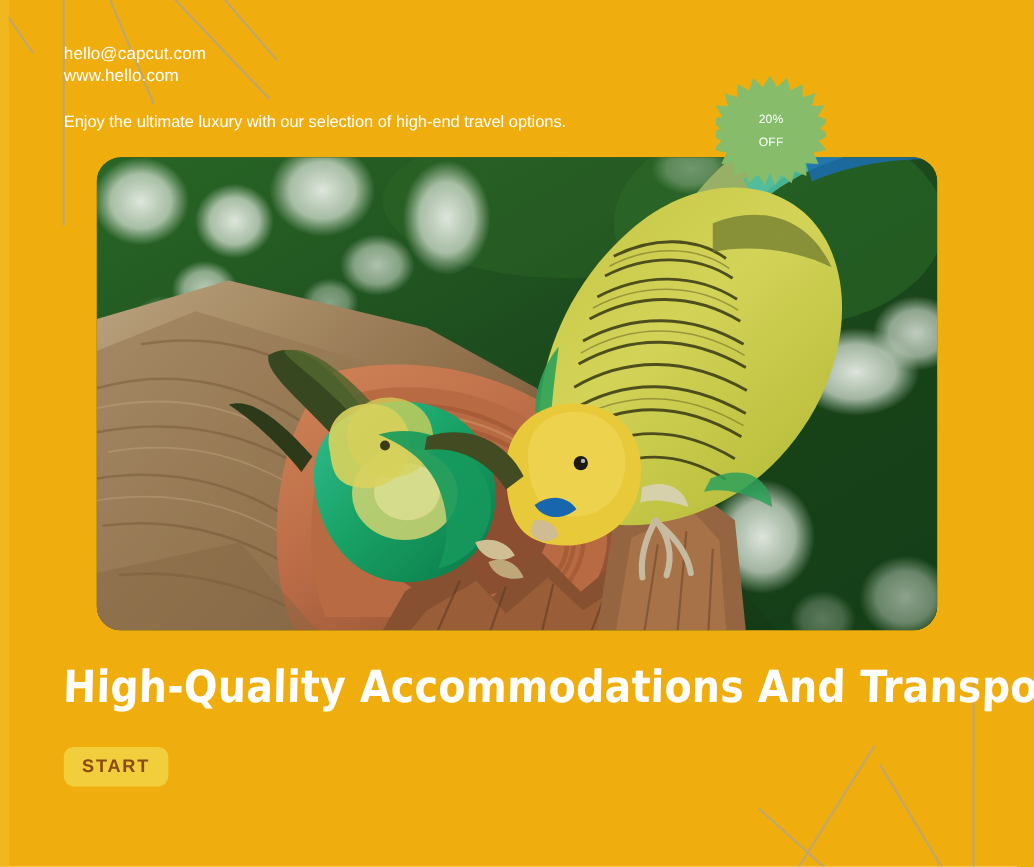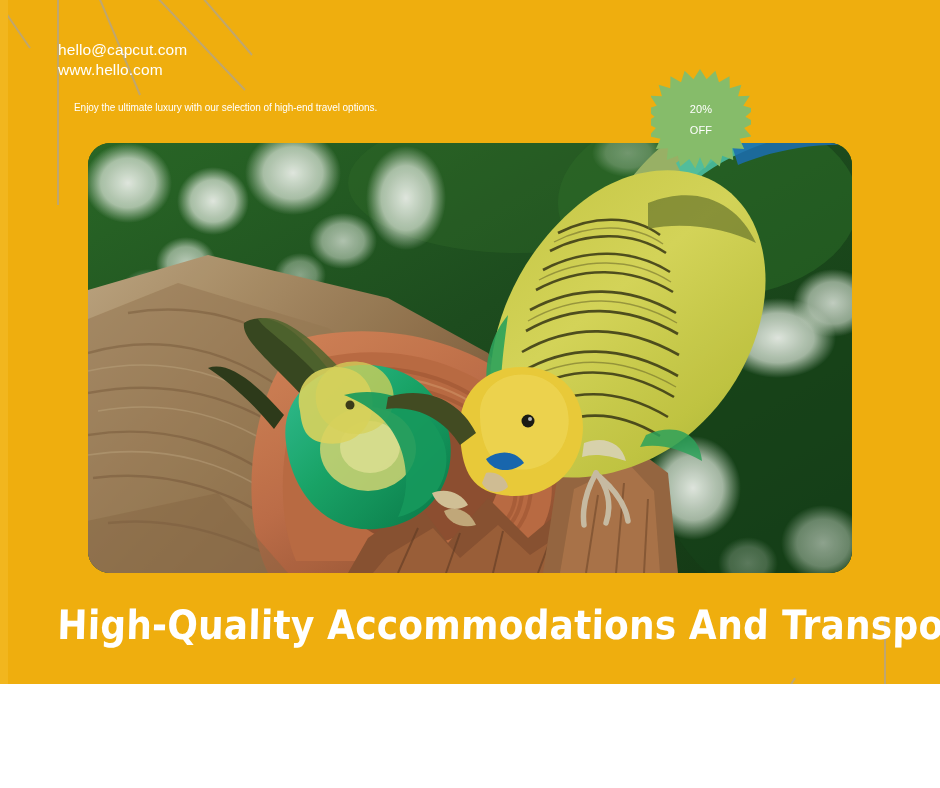--- a/index.html
+++ b/index.html
@@ -5,21 +5,21 @@
   * { margin:0; padding:0; box-sizing:border-box; }
 
   html, body {
     width:940px; height:788px;
     overflow:hidden;
     font-family:"Liberation Sans", sans-serif;
   }
 
   #poster {
     position:relative;
-    width:940px; height:684px;
+    width:940px; height:788px;
     background:#EFAE0E;
     overflow:hidden;
   }
 
   
   .edge-strip {
     position:absolute; left:0; top:0;
     width:8px; height:788px;
     background:#F2B61E;
     z-index:2;
@@ -43,24 +43,23 @@
     line-height:20px;
     letter-spacing:.1px;
   }
   .contact div { white-space:nowrap; }
 
   .tagline {
     position:absolute;
     left:58px; top:102px;
     z-index:5;
     color:#FFFFFF;
-    font-size:10px;
+    font-size:15px;
     letter-spacing:-.05px;
     white-space:nowrap;
-    padding-left:16px;
   }
 
   
   .badge {
     position:absolute;
     left:651px; top:67px;
     width:100px; height:106px;
     z-index:9;
   }
   .badge svg { display:block; width:100%; height:100%; }
@@ -357,14 +356,15 @@
 
         <path d="M-10,380 L130,350 L200,430 L-10,430 Z" fill="#8a6a46" opacity="0.45"></path>
 
         <rect width="764" height="430" fill="#000000" opacity="0.04"></rect>
       </g>
     </svg>
   </div>
 
   <div class="headline">High-Quality Accommodations And Transportation</div>
 
+  <button class="start-btn">START</button>
 
 </div>
 
 </body></html>

